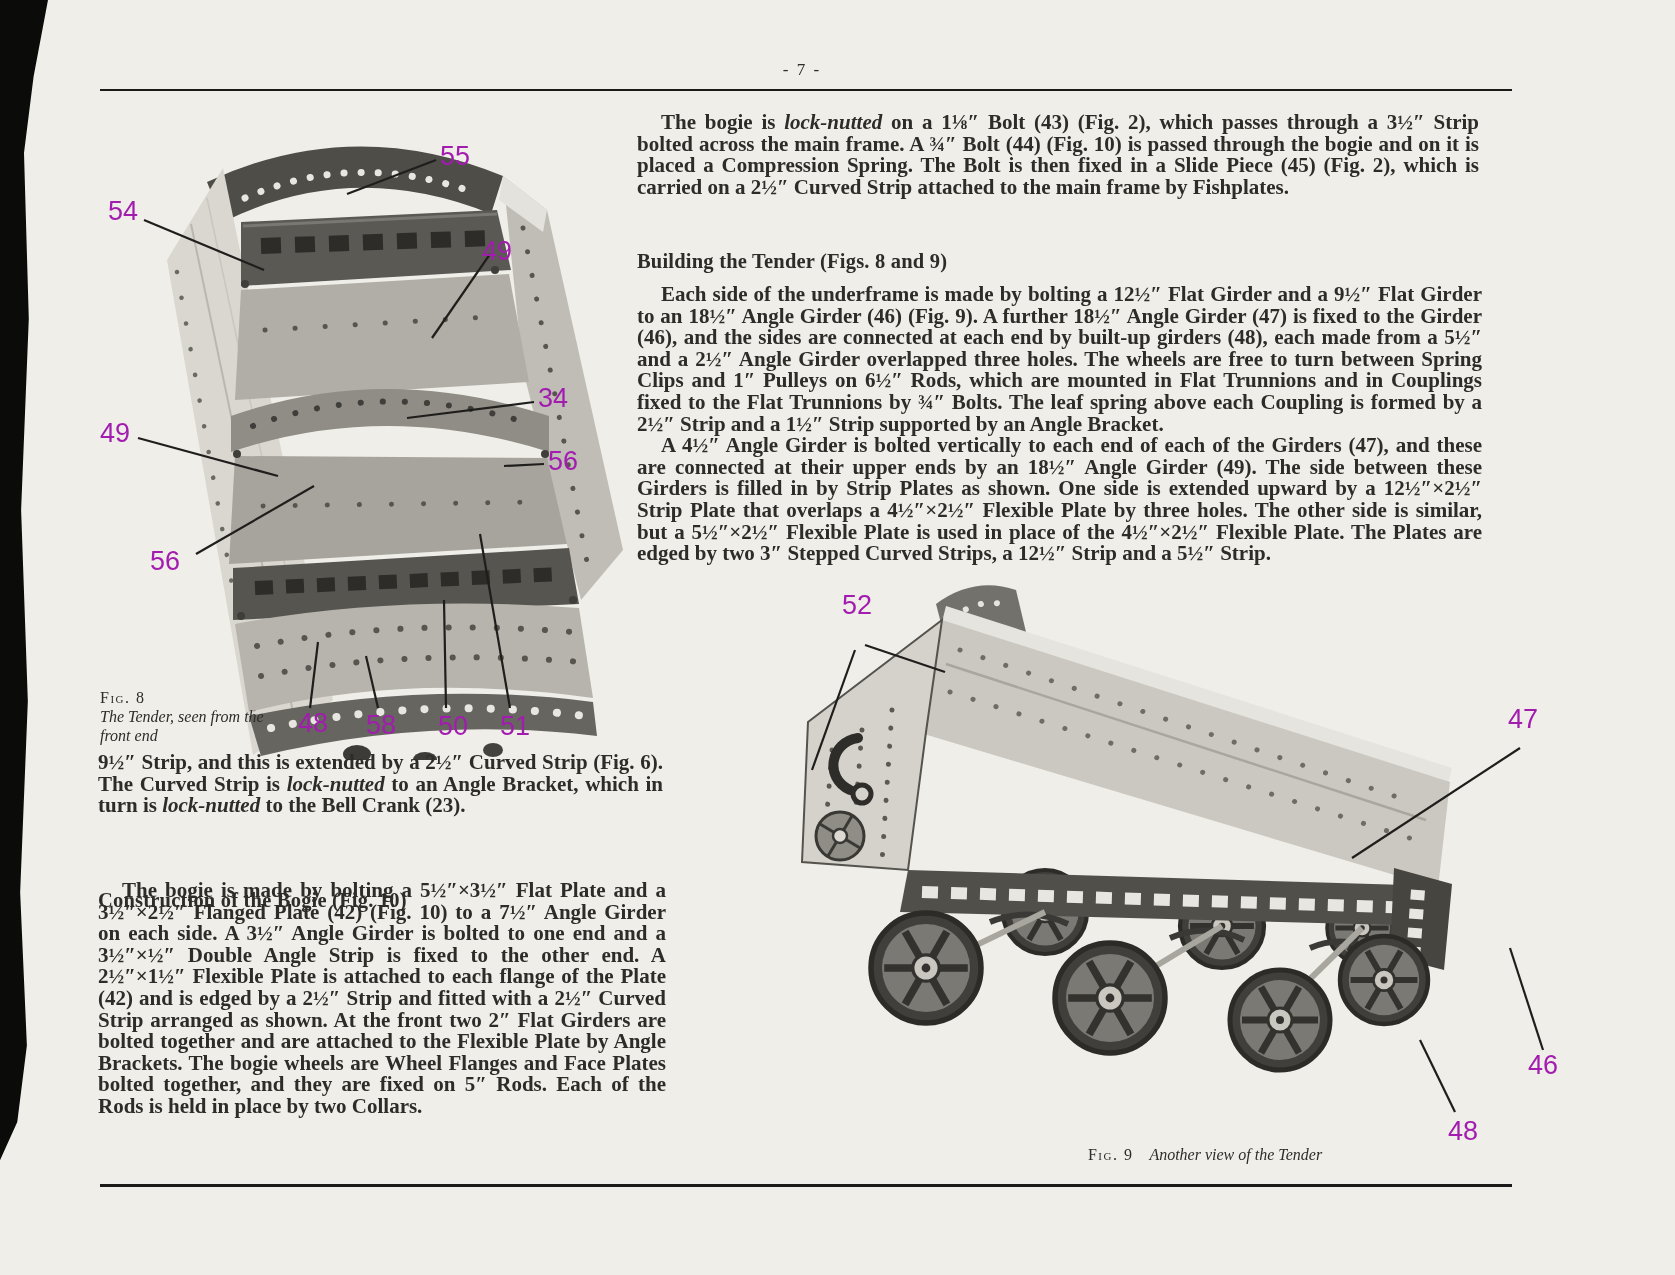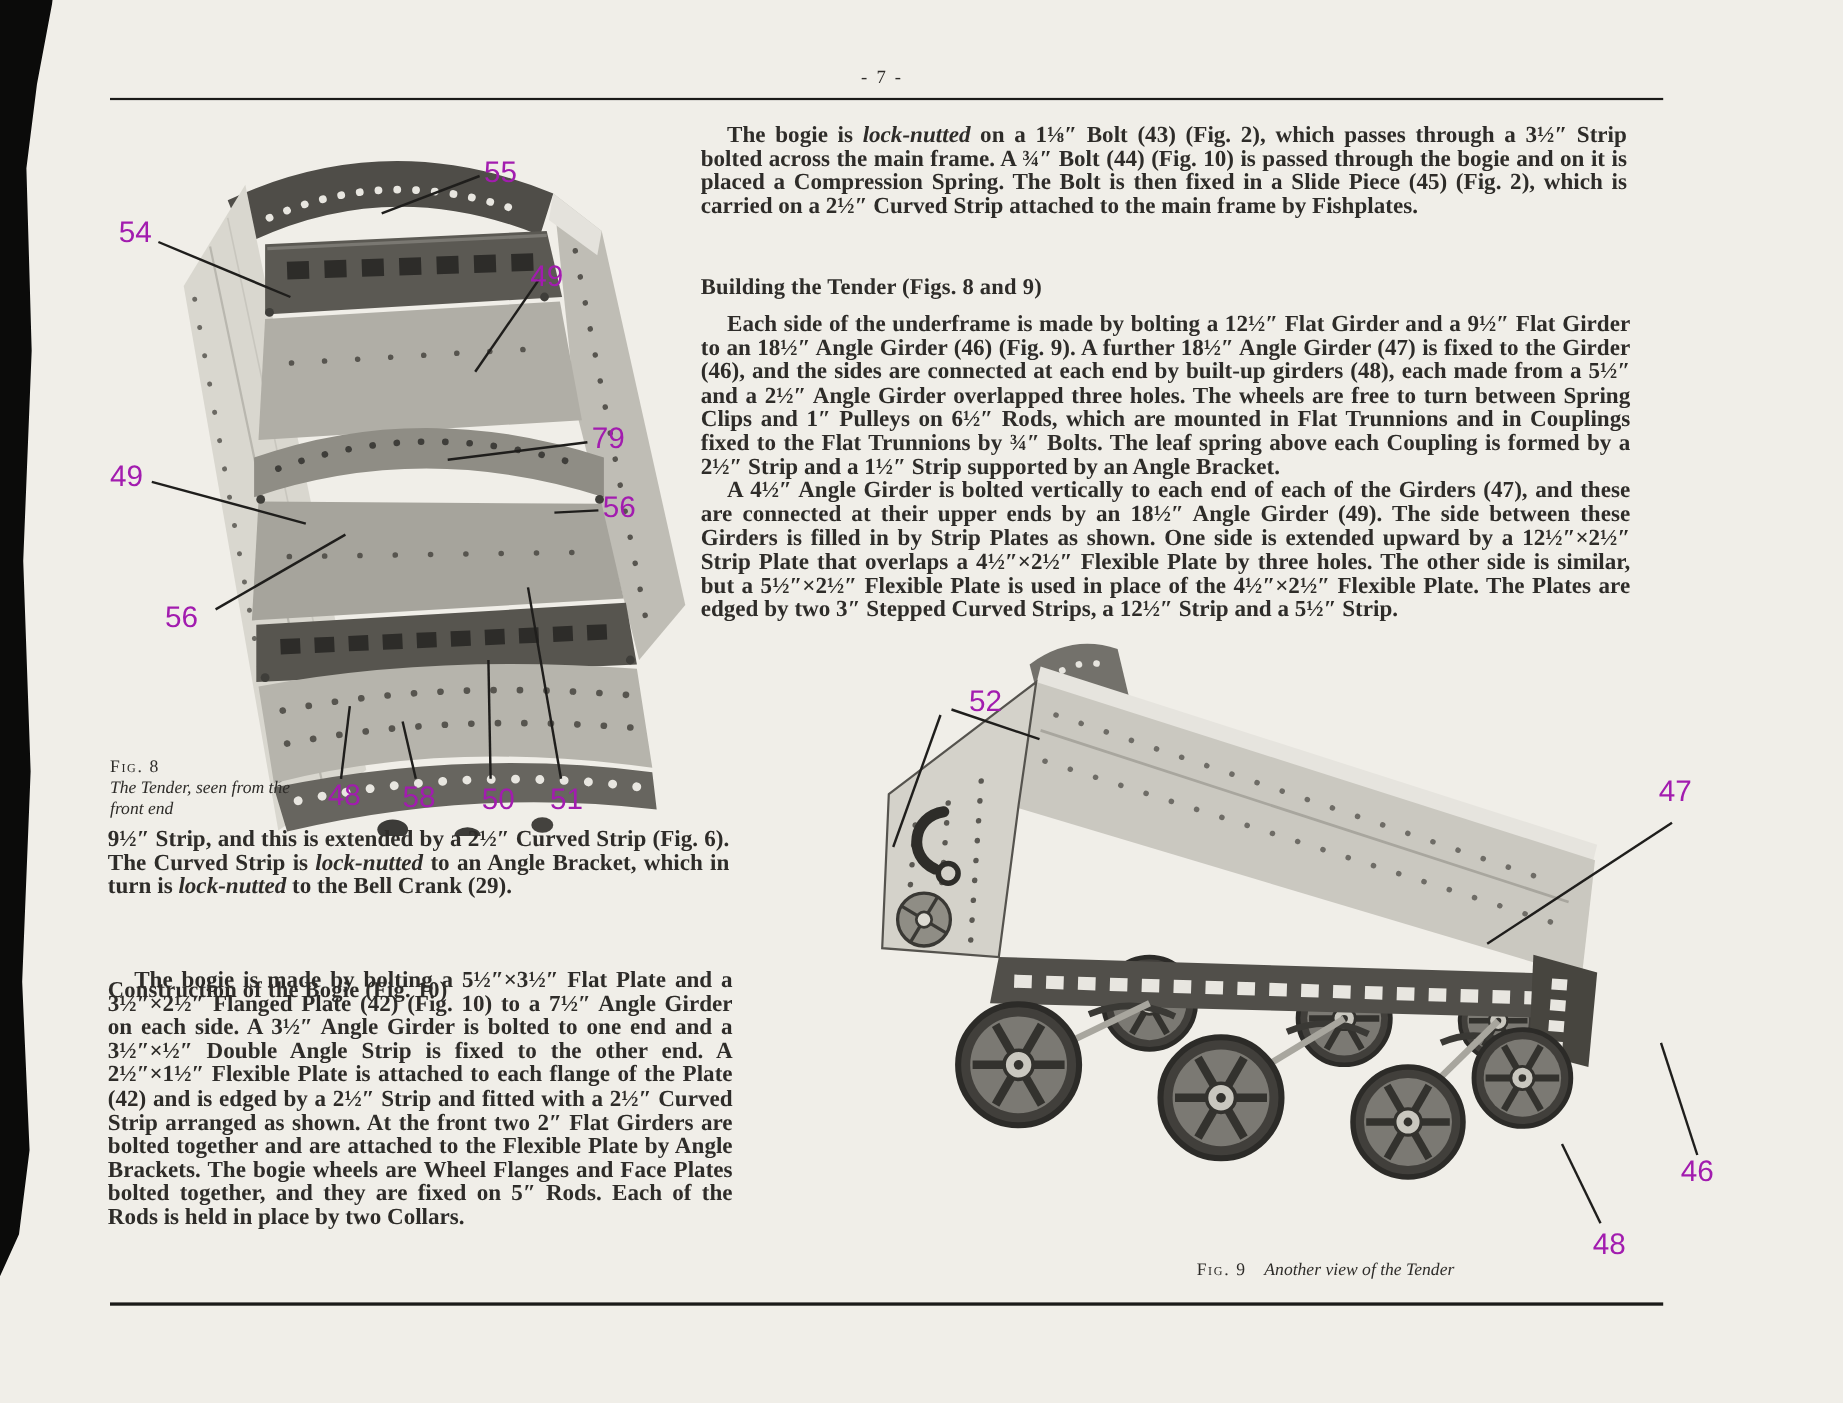--- a/index.html
+++ b/index.html
@@ -122,39 +122,39 @@
     <line x1="104" y1="446" x2="222" y2="378"></line>
     <line x1="218" y1="600" x2="226" y2="534"></line>
     <line x1="286" y1="600" x2="274" y2="548"></line>
     <line x1="354" y1="600" x2="352" y2="492"></line>
     <line x1="418" y1="600" x2="388" y2="426"></line>
   </svg>
 
   <div class="callout" style="left:348px;top:35px;">55</div>
   <div class="callout" style="left:16px;top:90px;">54</div>
   <div class="callout" style="left:390px;top:130px;">49</div>
-  <div class="callout" style="left:446px;top:277px;">79</div>
+  <div class="callout" style="left:446px;top:277px;">34</div>
   <div class="callout" style="left:8px;top:312px;">49</div>
   <div class="callout" style="left:456px;top:340px;">56</div>
   <div class="callout" style="left:58px;top:440px;">56</div>
   <div class="callout" style="left:206px;top:602px;">48</div>
   <div class="callout" style="left:274px;top:604px;">58</div>
   <div class="callout" style="left:346px;top:605px;">50</div>
   <div class="callout" style="left:408px;top:605px;">51</div>
 </div>
 
 <div class="abs figcap" style="left:100px;top:688px;width:190px;">
   <div class="smallcaps">Fig. 8</div>
   <div class="it">The Tender, seen from the</div>
   <div class="it">front end</div>
 </div>
 
 <div class="abs par" style="left:98px;top:752px;width:565px;">
   <p>
-    <span>9½″ Strip, and this is extended by a 2½″ Curved Strip (Fig. 6). The Curved Strip is </span><span class="em-run">lock-nutted</span><span> to an Angle Bracket, which in turn is </span><span class="em-run">lock-nutted</span><span> to the Bell Crank (29).</span>
+    <span>9½″ Strip, and this is extended by a 2½″ Curved Strip (Fig. 6). The Curved Strip is </span><span class="em-run">lock-nutted</span><span> to an Angle Bracket, which in turn is </span><span class="em-run">lock-nutted</span><span> to the Bell Crank (23).</span>
   </p>
 </div>
 
 <div class="abs heading" style="left:98px;top:842px;width:565px;margin-top:47px;">Construction of the Bogie (Fig. 10)</div>
 
 <div class="abs par" style="left:98px;top:880px;width:568px;">
   <p class="ind">The bogie is made by bolting a 5½″×3½″ Flat Plate and a 3½″×2½″ Flanged Plate (42) (Fig. 10) to a 7½″ Angle Girder on each side. A 3½″ Angle Girder is bolted to one end and a 3½″×½″ Double Angle Strip is fixed to the other end. A 2½″×1½″ Flexible Plate is attached to each flange of the Plate (42) and is edged by a 2½″ Strip and fitted with a 2½″ Curved Strip arranged as shown. At the front two 2″ Flat Girders are bolted together and are attached to the Flexible Plate by Angle Brackets. The bogie wheels are Wheel Flanges and Face Plates bolted together, and they are fixed on 5″ Rods. Each of the Rods is held in place by two Collars.</p>
 </div>
 
 <div class="abs par" style="left:637px;top:112px;width:842px;">
@@ -255,21 +255,21 @@
   </svg>
 
   <svg class="leaders" width="820" height="605" viewBox="0 0 820 605">
     <polyline points="110,85 67,205"></polyline>
     <line x1="120" y1="80" x2="200" y2="107"></line>
     <line x1="775" y1="183" x2="607" y2="293"></line>
     <line x1="798" y1="485" x2="765" y2="383"></line>
     <line x1="710" y1="547" x2="675" y2="475"></line>
   </svg>
 
-  <div class="callout" style="left:97px;top:59px;margin-left:39px;">52</div>
+  <div class="callout" style="left:97px;top:27px;">52</div>
   <div class="callout" style="left:763px;top:141px;">47</div>
   <div class="callout" style="left:783px;top:487px;">46</div>
   <div class="callout" style="left:703px;top:553px;">48</div>
 
   <div class="abs figcap" style="left:280px;top:580px;width:360px;text-align:center;">
     <span class="smallcaps">Fig. 9</span>
     <span>&nbsp;&nbsp;</span>
     <span class="it">Another view of the Tender</span>
   </div>
 </div>

